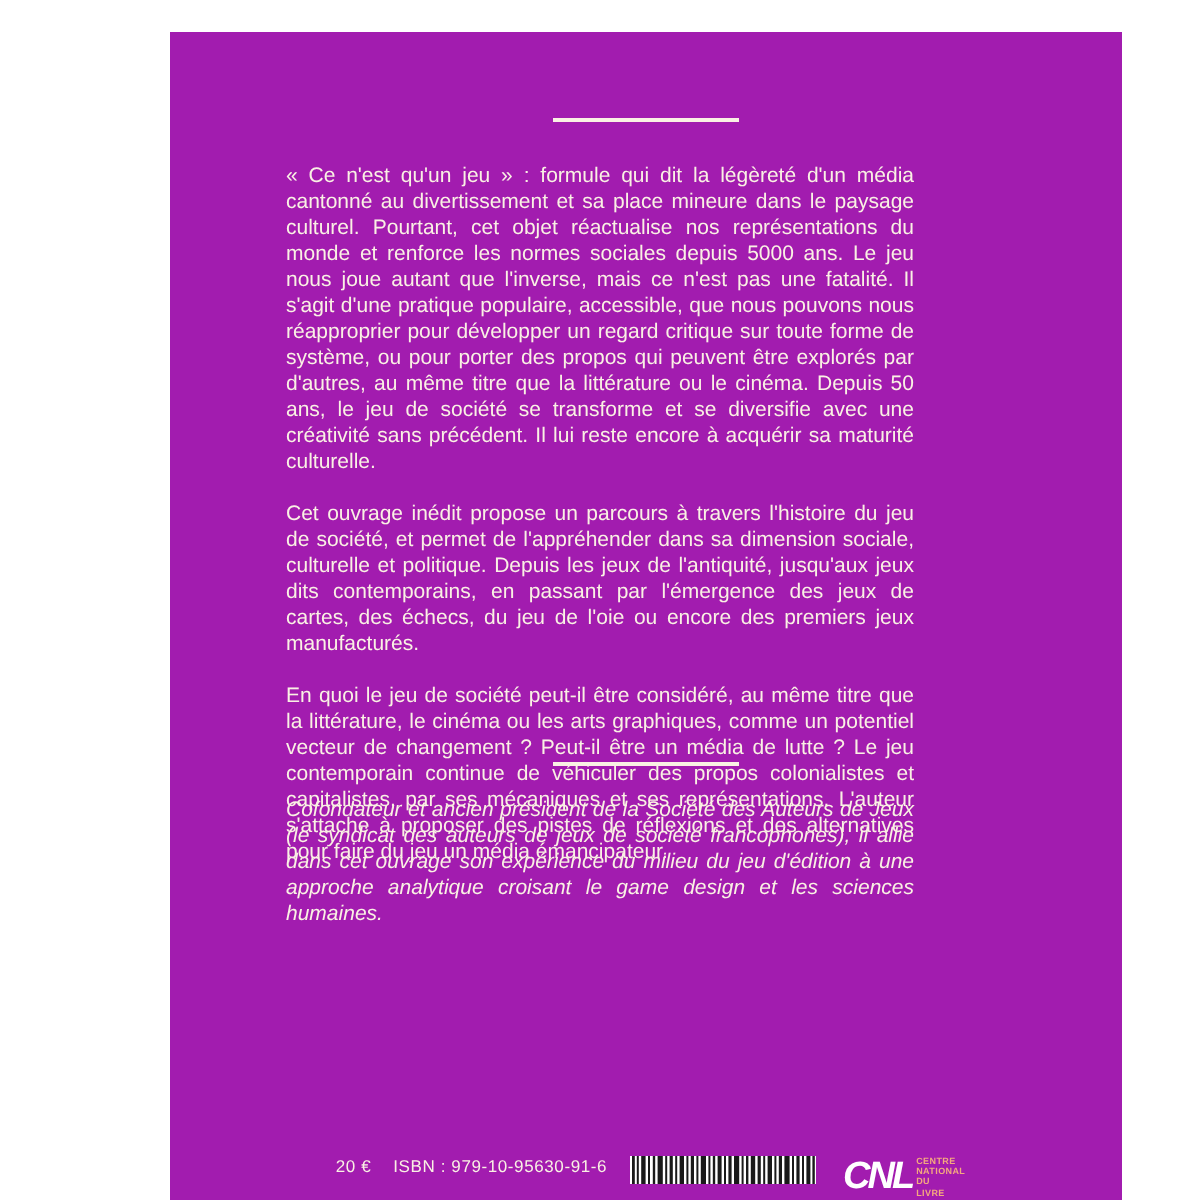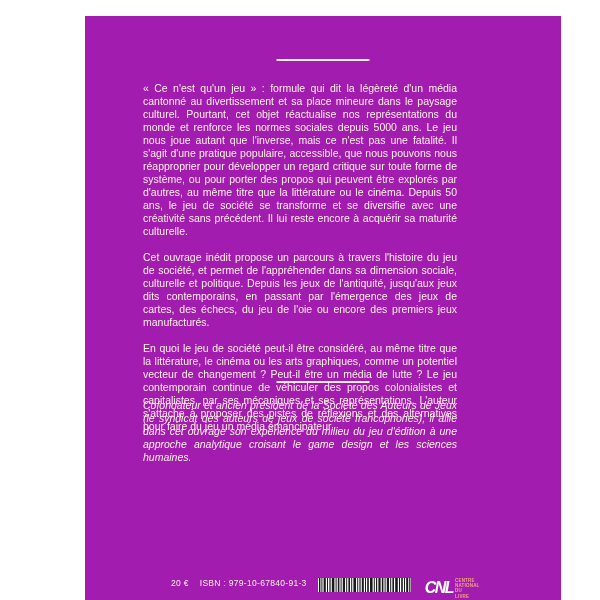--- a/index.html
+++ b/index.html
@@ -73,21 +73,21 @@
     height: 14px;
     display: block;
   }
   .cnl {
     display: flex;
     align-items: center;
     gap: 2px;
     margin-left: 3px;
   }
   .cnl-text {
-    font-size: 16px;
+    font-size: 19px;
     font-weight: bold;
     color: #ffffff;
     letter-spacing: -1.5px;
     line-height: 1;
     font-style: italic;
   }
   .cnl-sub {
     display: block;
     width: 20px;
     font-size: 4.5px;
@@ -113,21 +113,21 @@
     </div>
 
     <div class="divider mid"></div>
 
     <div class="text-block bio">
       <p>Cofondateur et ancien président de la Société des Auteurs de Jeux (le syndicat des auteurs de jeux de société francophones), il allie dans cet ouvrage son expérience du milieu du jeu d'édition à une approche analytique croisant le game design et les sciences humaines.</p>
     </div>
 
     <div class="footer">
       <span class="price">20 €</span>
-      <span class="isbn">ISBN : 979-10-67840-91-3</span>
+      <span class="isbn">ISBN : 979-10-95630-91-6</span>
       <svg class="barcode" viewBox="0 0 93 14" preserveAspectRatio="none" xmlns="http://www.w3.org/2000/svg">
         <rect x="0" y="0" width="93" height="14" fill="#ffffff"></rect>
         <g fill="#1a1a1a">
           <rect x="1" y="0" width="1.4" height="14"></rect>
           <rect x="3.4" y="0" width="1" height="14"></rect>
           <rect x="5.6" y="0" width="2.2" height="14"></rect>
           <rect x="9" y="0" width="1" height="14"></rect>
           <rect x="11.4" y="0" width="1.2" height="14"></rect>
           <rect x="13.8" y="0" width="2.6" height="14"></rect>
           <rect x="17.6" y="0" width="1" height="14"></rect>

